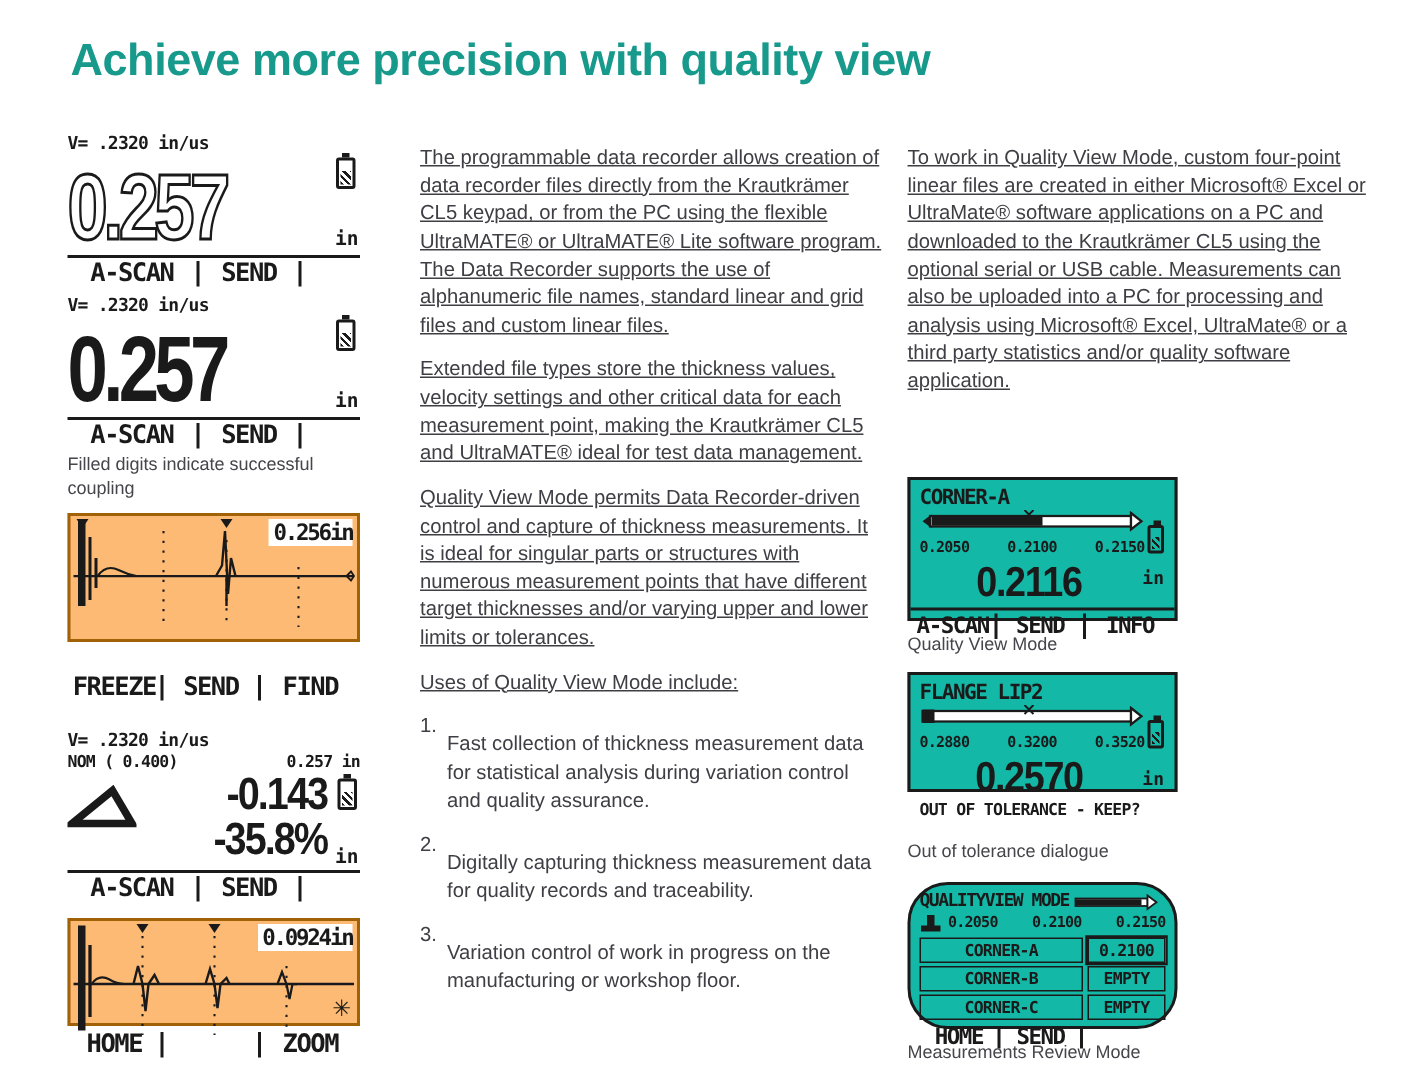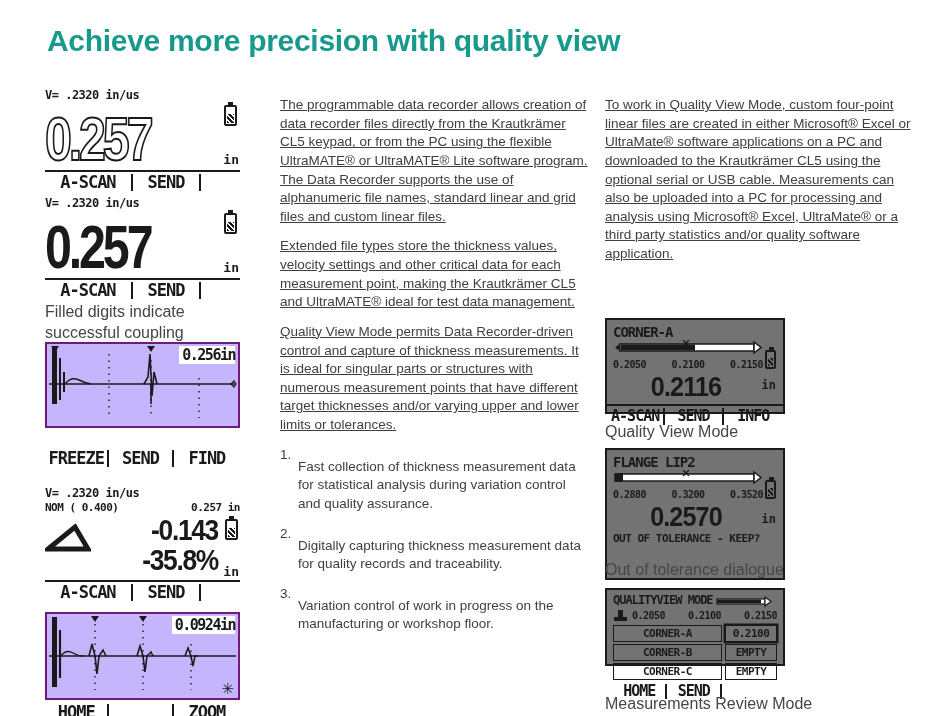--- a/index.html
+++ b/index.html
@@ -15,21 +15,21 @@
   .col-mid   { position:absolute; left:280px; top:96px; width:308px; }
   .col-right { position:absolute; left:605px; top:96px; width:312px; height:630px; }
   .lb { position:absolute; left:0; width:195px; color:#1a1a1a; }
   .rb { position:absolute; left:0; color:#1a1a1a; }
 
   
   .para { font-size:13.5px; line-height:1.38; margin-bottom:11px; color:#3e3e44;text-decoration:underline; }
   .li { display:flex; font-size:13.5px; line-height:1.38; margin-bottom:11px; color:#3e3e44; }
   .li-num { flex:0 0 18px; }
   .li-text { flex:1;margin-top:12px; }
-  .cap { font-size:16px; line-height:1.3; color:#45454b; font-family:"Liberation Sans",sans-serif; }
+  .cap { font-size:12px; line-height:1.3; color:#45454b; font-family:"Liberation Sans",sans-serif; }
 
   
   .vel  { font:700 12px/1.25 "DejaVu Sans Mono",monospace; letter-spacing:-0.5px; }
   .nomrow { display:flex; justify-content:space-between; font:700 11px/1.2 "DejaVu Sans Mono",monospace; letter-spacing:-0.5px; }
   .bigrow { position:relative; height:64px; }
   .digits { position:absolute; left:0; bottom:-3px; display:inline-block;
             font:700 62px/1 "Liberation Sans",sans-serif; letter-spacing:-4px;
             transform:scaleX(0.78); transform-origin:left bottom; color:#1a1a1a; }
   .outlined { color:#fff; -webkit-text-stroke:2px #1a1a1a; }
   .unit { position:absolute; right:1px; bottom:0; font:700 13px "DejaVu Sans Mono",monospace; }
@@ -40,36 +40,36 @@
           background:repeating-linear-gradient(45deg,#1a1a1a 0 1.5px,transparent 1.5px 3.5px); }
   .hr { border-top:2px solid #1a1a1a; margin-top:3px; }
   .softkeys { display:flex; align-items:stretch; height:21px;
               font:700 17px/21px "DejaVu Sans Mono",monospace; letter-spacing:-1px; }
   .sk { text-align:center; overflow:hidden; }
   .sep { flex:0 0 2px; background:#1a1a1a; height:17px; margin-top:2px; }
   .w44 { flex:0 0 44%; } .w34 { flex:0 0 34%; } .wrest { flex:1; }
   .w33 { flex:0 0 32%; }
 
   
-  .abox { position:relative; border:2px solid #701a75; background:#c4b5fd; }
+  .abox { position:relative; border:2px solid #a16207; background:#fdba74; }
   .aread { position:absolute; top:2px; right:3px; font:700 15px "DejaVu Sans Mono",monospace;
            letter-spacing:-1.5px; background:#fff; padding-left:3px; }
   .astar { position:absolute; bottom:2px; right:4px; font-size:15px; line-height:1; color:#1a1a1a; }
 
   
   .red-main { display:flex; margin-top:1px; }
   .tri { flex:0 0 50px; padding-top:8px; }
   .red-nums { flex:1; text-align:right; font:700 30px/1.0 "Liberation Sans",sans-serif;
               letter-spacing:-1.5px; transform:scaleX(0.88); transform-origin:right; }
   .red-side { flex:0 0 22px; position:relative; height:62px; }
   .red-side .batt { top:4px; right:2px; }
   .red-side .unit { bottom:-2px; }
 
   
-  .qbox { border:2px solid #1a1a1a; width:180px; position:relative; padding:4px 6px 0; background:#737373; }
+  .qbox { border:2px solid #1a1a1a; width:180px; position:relative; padding:4px 6px 0; background:#14b8a6; }
   .qtitle { font:700 14px/1.15 "DejaVu Sans Mono",monospace; letter-spacing:-1px; }
   .qscale { display:flex; justify-content:space-between; width:150px;
             font:700 10px/1.2 "DejaVu Sans Mono",monospace; letter-spacing:-0.5px; }
   .qread { font:700 28px/1 "Liberation Sans",sans-serif; letter-spacing:-1px;
            text-align:center; margin:2px 18px 3px 0; transform:scaleX(0.9); }
   .qbox .batt { width:11px; height:19px; }
   .qunit { position:absolute; right:7px; font:700 12px "DejaVu Sans Mono",monospace; }
   .warn { font:700 11px/1.3 "DejaVu Sans Mono",monospace; letter-spacing:-0.5px; }
   .qsoft { border-top:2px solid #1a1a1a; margin:2px -6px 0; }
   .qsoft .softkeys { height:20px; font-size:15px; line-height:20px; }
@@ -185,21 +185,21 @@
         <span class="sk w44">A-SCAN</span>
         <span class="sep"></span>
         <span class="sk w34">SEND</span>
         <span class="sep"></span>
         <span class="sk wrest"></span>
       </div>
     </div>
 
 
     <div class="lb" style="top:524px;">
-      <div class="abox" style="height:88px;">
+      <div class="abox" style="height:72px;">
         <svg width="191" height="84" viewBox="0 0 191 84">
           <line x1="48" y1="10" x2="48" y2="76" stroke="#1a1a1a" stroke-width="1.4" stroke-dasharray="1.5 5"></line>
           <line x1="96" y1="10" x2="96" y2="76" stroke="#1a1a1a" stroke-width="1.4" stroke-dasharray="1.5 5"></line>
           <line x1="144" y1="30" x2="144" y2="76" stroke="#1a1a1a" stroke-width="1.4" stroke-dasharray="1.5 5"></line>
           <polygon points="44,2 52,2 48,8" fill="#1a1a1a"></polygon>
           <polygon points="92,2 100,2 96,8" fill="#1a1a1a"></polygon>
           <line x1="2" y1="42" x2="189" y2="42" stroke="#1a1a1a" stroke-width="1.6"></line>
           <rect x="5" y="3" width="5" height="70" fill="#1a1a1a"></rect>
           <line x1="13" y1="16" x2="13" y2="64" stroke="#1a1a1a" stroke-width="2.2"></line>
           <path d="M14,42 q5,-7 12,-3 q5,3 10,3" fill="none" stroke="#1a1a1a" stroke-width="1.4"></path>
@@ -217,20 +217,21 @@
         <span class="sep"></span>
         <span class="sk wrest">ZOOM</span>
       </div>
     </div>
   </div>
 
   <div class="col-mid">
     <p class="para">The programmable data recorder allows creation of data recorder files directly from the Krautkrämer CL5 keypad, or from the PC using the flexible UltraMATE® or UltraMATE® Lite software program. The Data Recorder supports the use of alphanumeric file names, standard linear and grid files and custom linear files.</p>
     <p class="para">Extended file types store the thickness values, velocity settings and other critical data for each measurement point, making the Krautkrämer CL5 and UltraMATE® ideal for test data management.</p>
     <p class="para">Quality View Mode permits Data Recorder-driven control and capture of thickness measurements. It is ideal for singular parts or structures with numerous measurement points that have different target thicknesses and/or varying upper and lower limits or tolerances.</p>
+    <p class="para">Uses of Quality View Mode include:</p>
     <div class="li">
       <span class="li-num">1.</span>
       <span class="li-text">Fast collection of thickness measurement data for statistical analysis during variation control and quality assurance.</span>
     </div>
     <div class="li">
       <span class="li-num">2.</span>
       <span class="li-text">Digitally capturing thickness measurement data for quality records and traceability.</span>
     </div>
     <div class="li">
       <span class="li-num">3.</span>
@@ -266,21 +267,21 @@
             <span class="sk w33">SEND</span>
             <span class="sep"></span>
             <span class="sk wrest">INFO</span>
           </div>
         </div>
       </div>
     </div>
     <div class="rb cap" style="top:326px;">Quality View Mode</div>
 
     <div class="rb" style="top:352px;">
-      <div class="qbox" style="height:132px;">
+      <div class="qbox" style="height:80px;">
         <div class="qtitle">FLANGE LIP2</div>
         <svg width="150" height="15" viewBox="0 0 150 15">
           <rect x="2" y="4" width="139" height="7" fill="#fff" stroke="#1a1a1a" stroke-width="1.5"></rect>
           <rect x="2" y="3" width="8" height="9" fill="#1a1a1a"></rect>
           <path d="M141,2 l7,5.5 l-7,5.5 z" fill="#fff" stroke="#1a1a1a" stroke-width="1.5"></path>
           <path d="M70,0 l6,6 M76,0 l-6,6" stroke="#1a1a1a" stroke-width="1.3"></path>
         </svg>
         <div class="qscale">
           <span>0.2880</span>
           <span>0.3200</span>
@@ -288,21 +289,21 @@
         </div>
         <div class="qread" style="margin-bottom:1px;">0.2570</div>
         <span class="batt" style="top:30px; right:7px;"></span>
         <span class="qunit" style="top:62px;">in</span>
         <div class="warn">OUT OF TOLERANCE - KEEP?</div>
       </div>
     </div>
     <div class="rb cap" style="top:464px;">Out of tolerance dialogue</div>
 
     <div class="rb" style="top:492px;">
-      <div class="qbox" style="height:78px;">
+      <div class="qbox" style="height:98px;border-radius:27px;">
         <div class="rtrow1">
           <span class="qtitle" style="font-size:12px;">QUALITYVIEW MODE</span>
           <svg width="56" height="12" viewBox="0 0 56 12" style="margin-top:2px;">
             <rect x="1" y="3" width="48" height="5" fill="#fff" stroke="#1a1a1a" stroke-width="1.2"></rect>
             <rect x="1" y="3.5" width="44" height="4" fill="#1a1a1a"></rect>
             <path d="M49,1 l6,4.5 l-6,4.5 z" fill="#fff" stroke="#1a1a1a" stroke-width="1.2"></path>
           </svg>
         </div>
         <div class="rtrow2">
           <svg width="15" height="13" viewBox="0 0 15 13">

